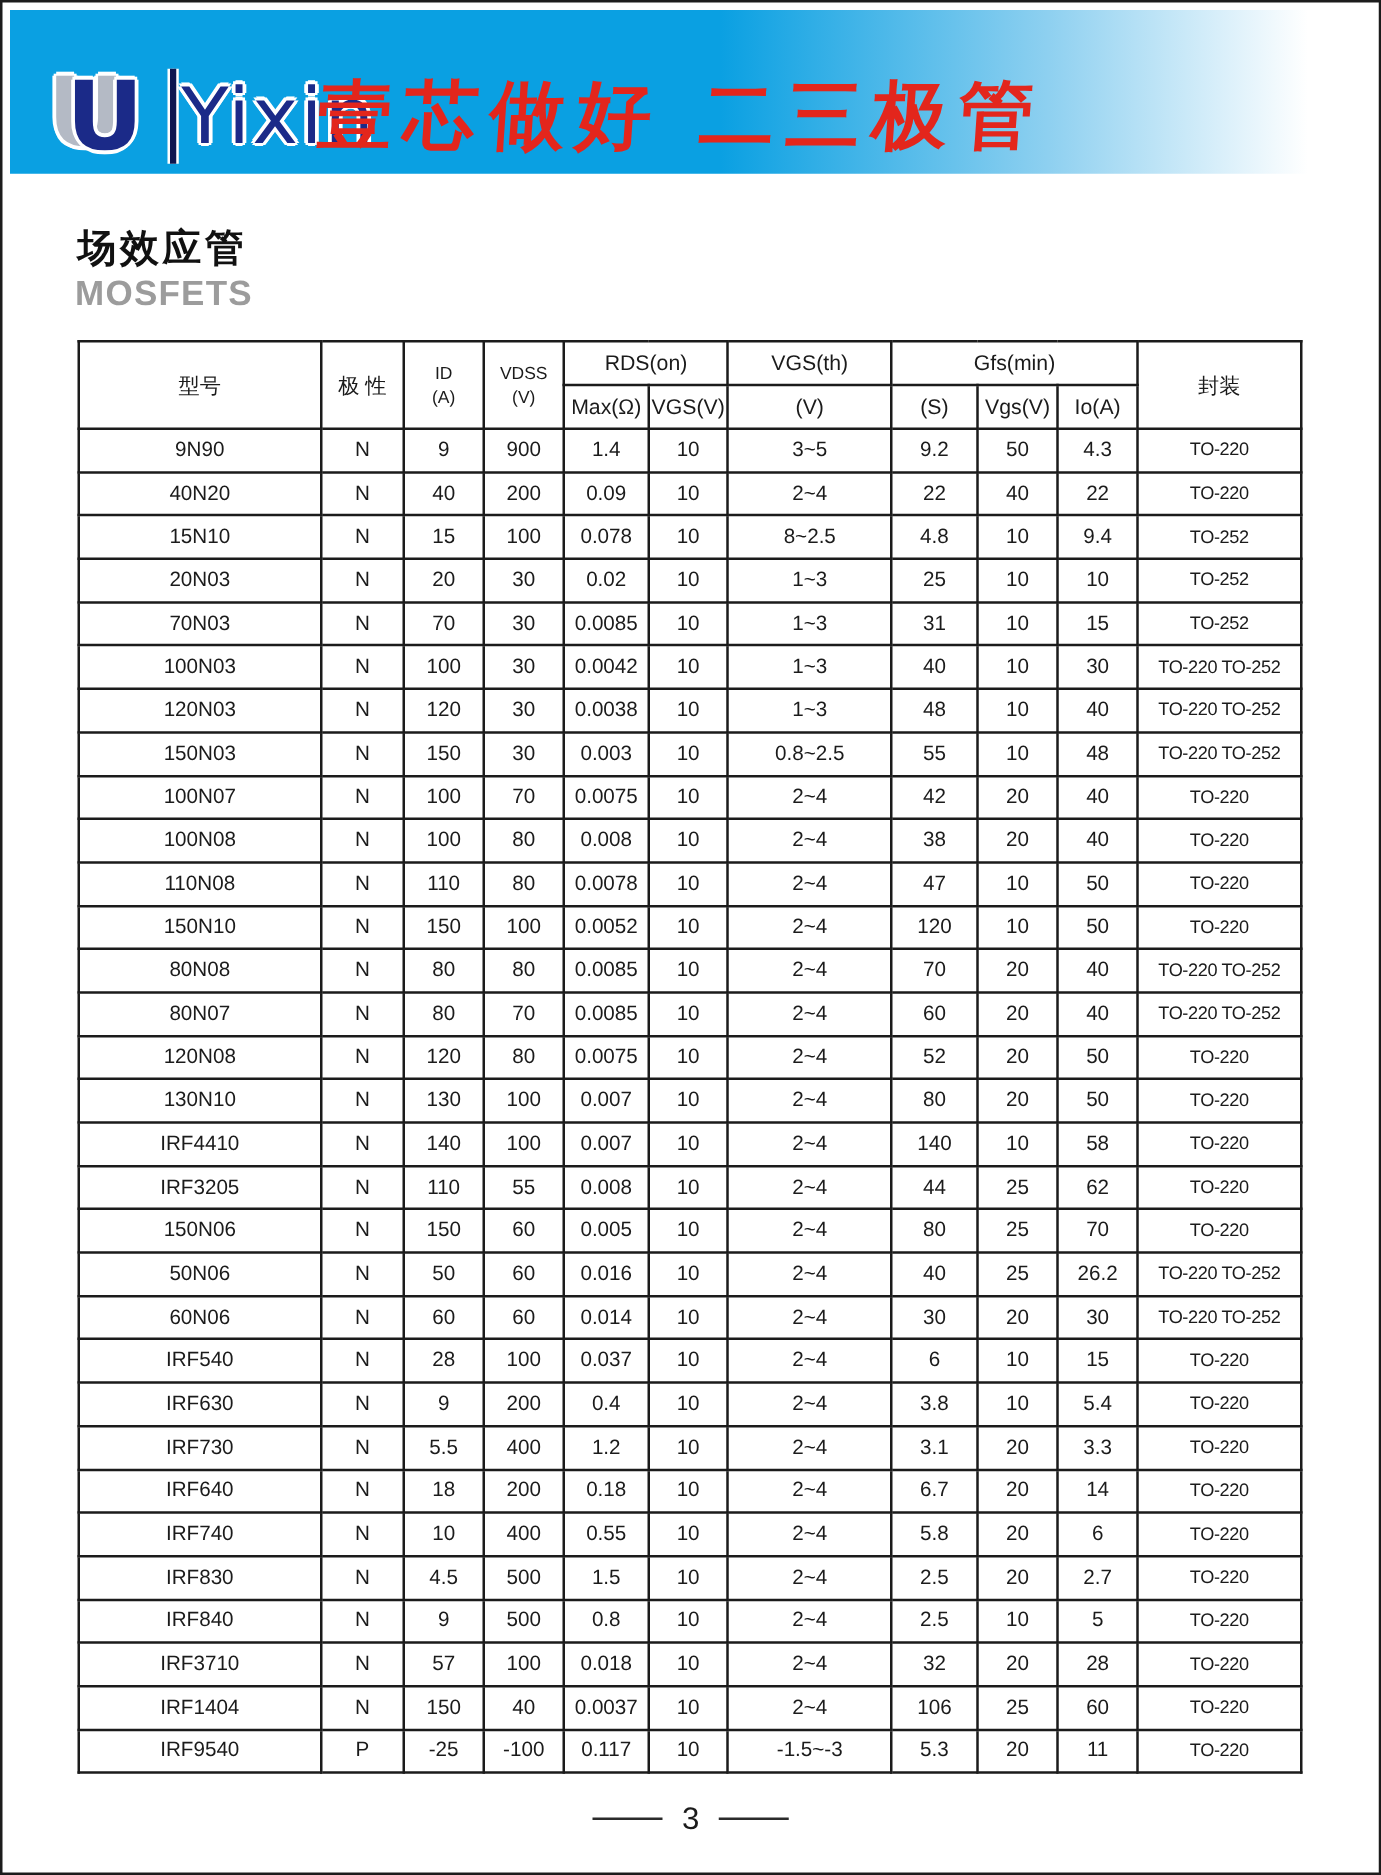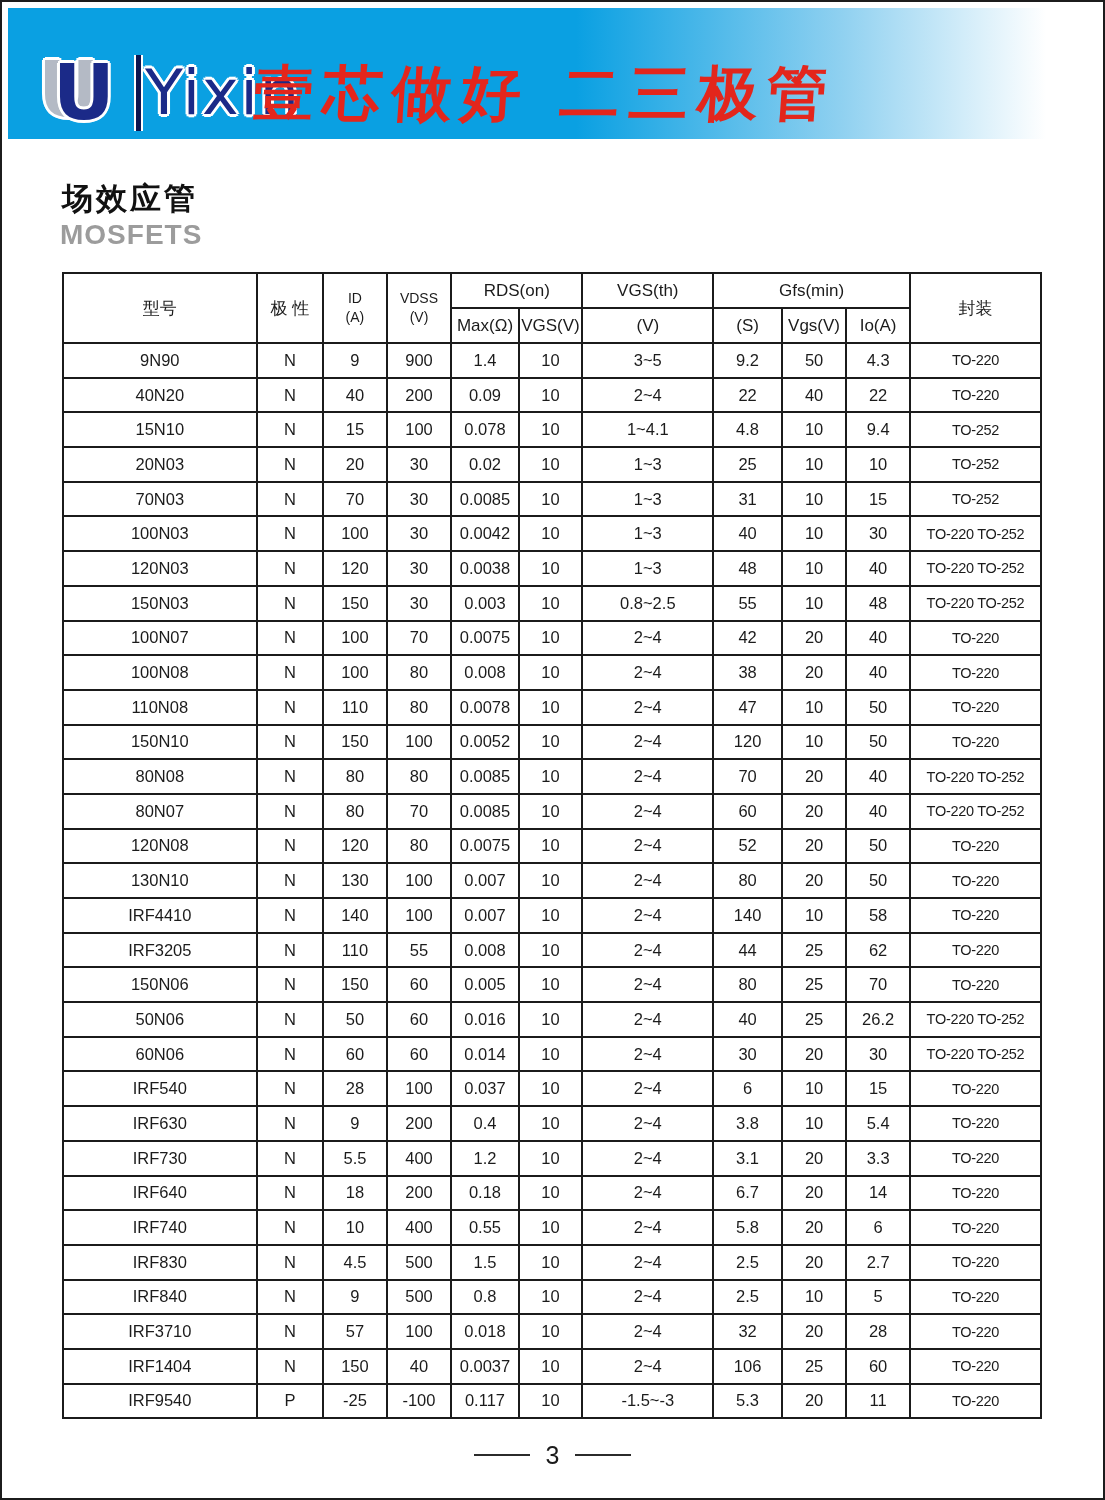--- a/index.html
+++ b/index.html
@@ -164,21 +164,21 @@
           <td>22</td>
           <td class="pkg">TO-220</td>
         </tr>
         <tr>
           <td>15N10</td>
           <td>N</td>
           <td class="soft-left">15</td>
           <td>100</td>
           <td>0.078</td>
           <td>10</td>
-          <td>1~4.1</td>
+          <td>8~2.5</td>
           <td>4.8</td>
           <td>10</td>
           <td>9.4</td>
           <td class="pkg">TO-252</td>
         </tr>
         <tr>
           <td>20N03</td>
           <td>N</td>
           <td class="soft-left">20</td>
           <td>30</td>

